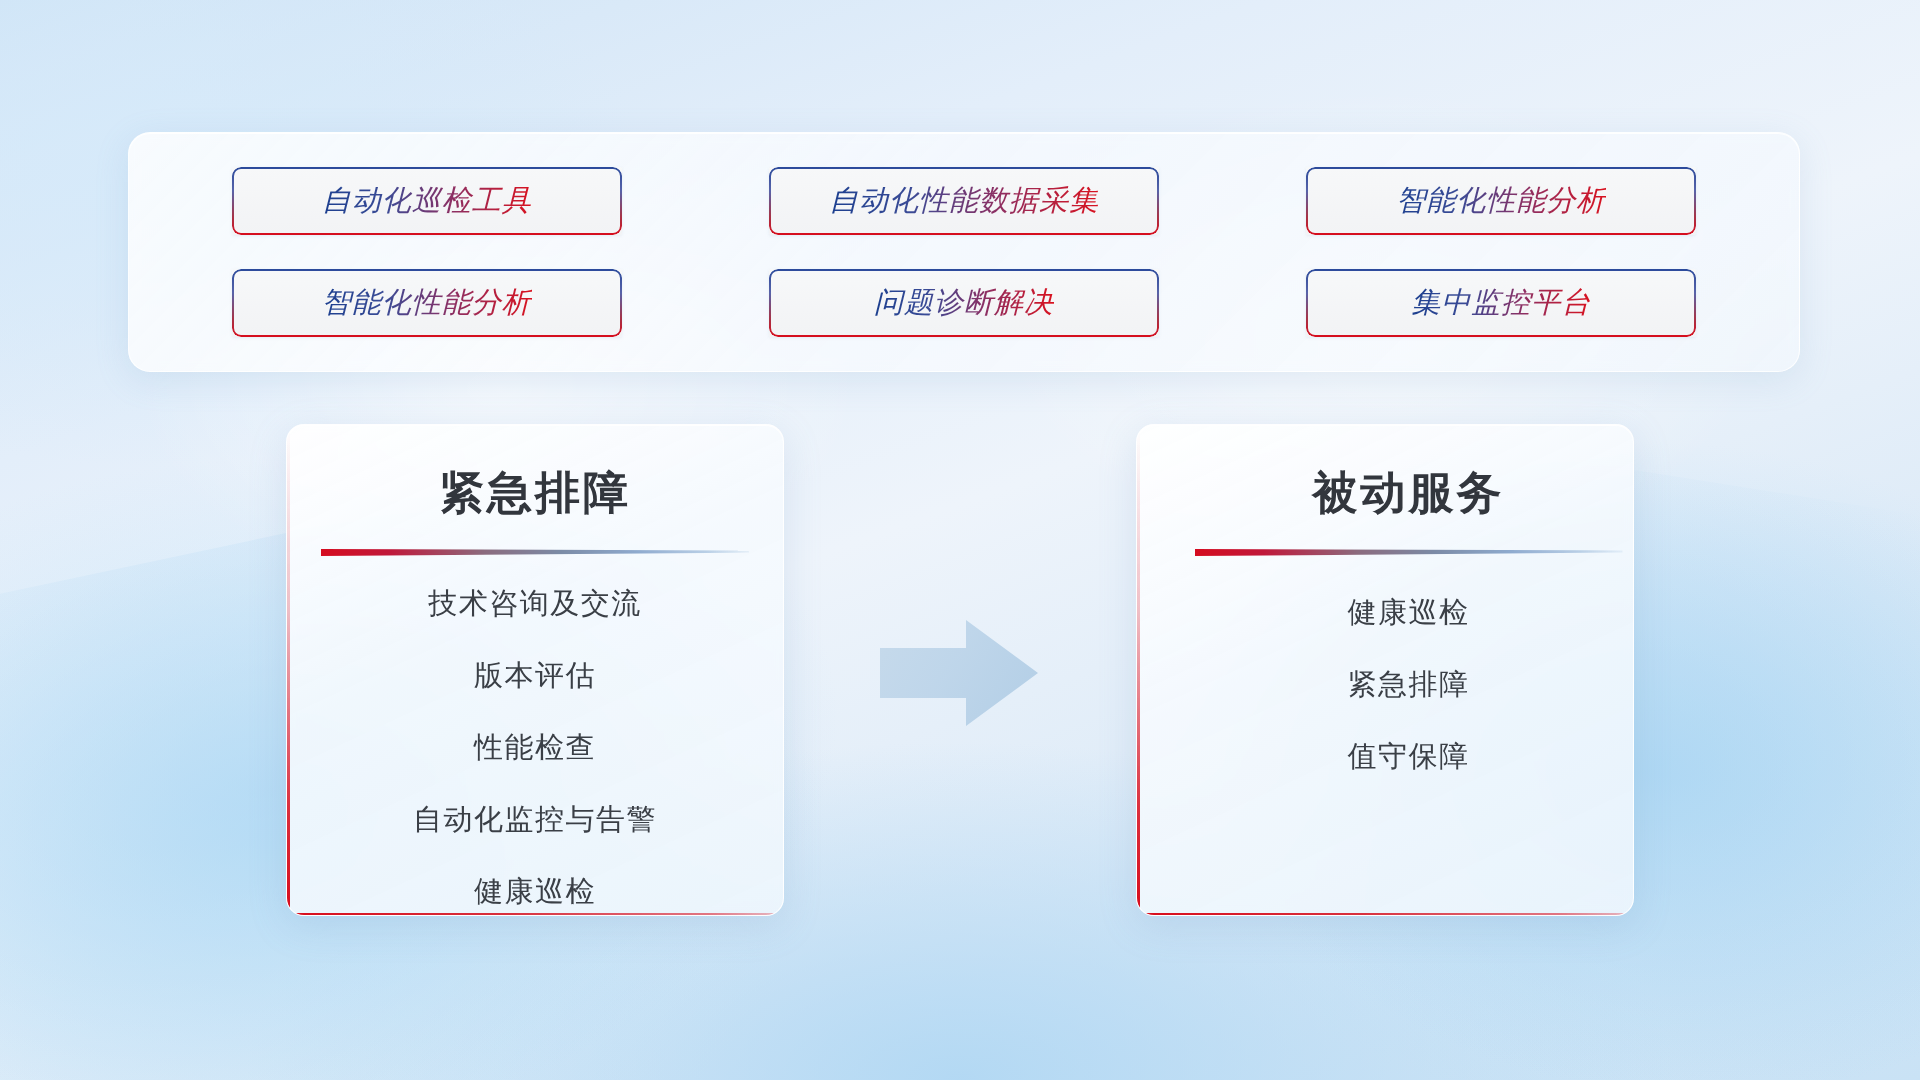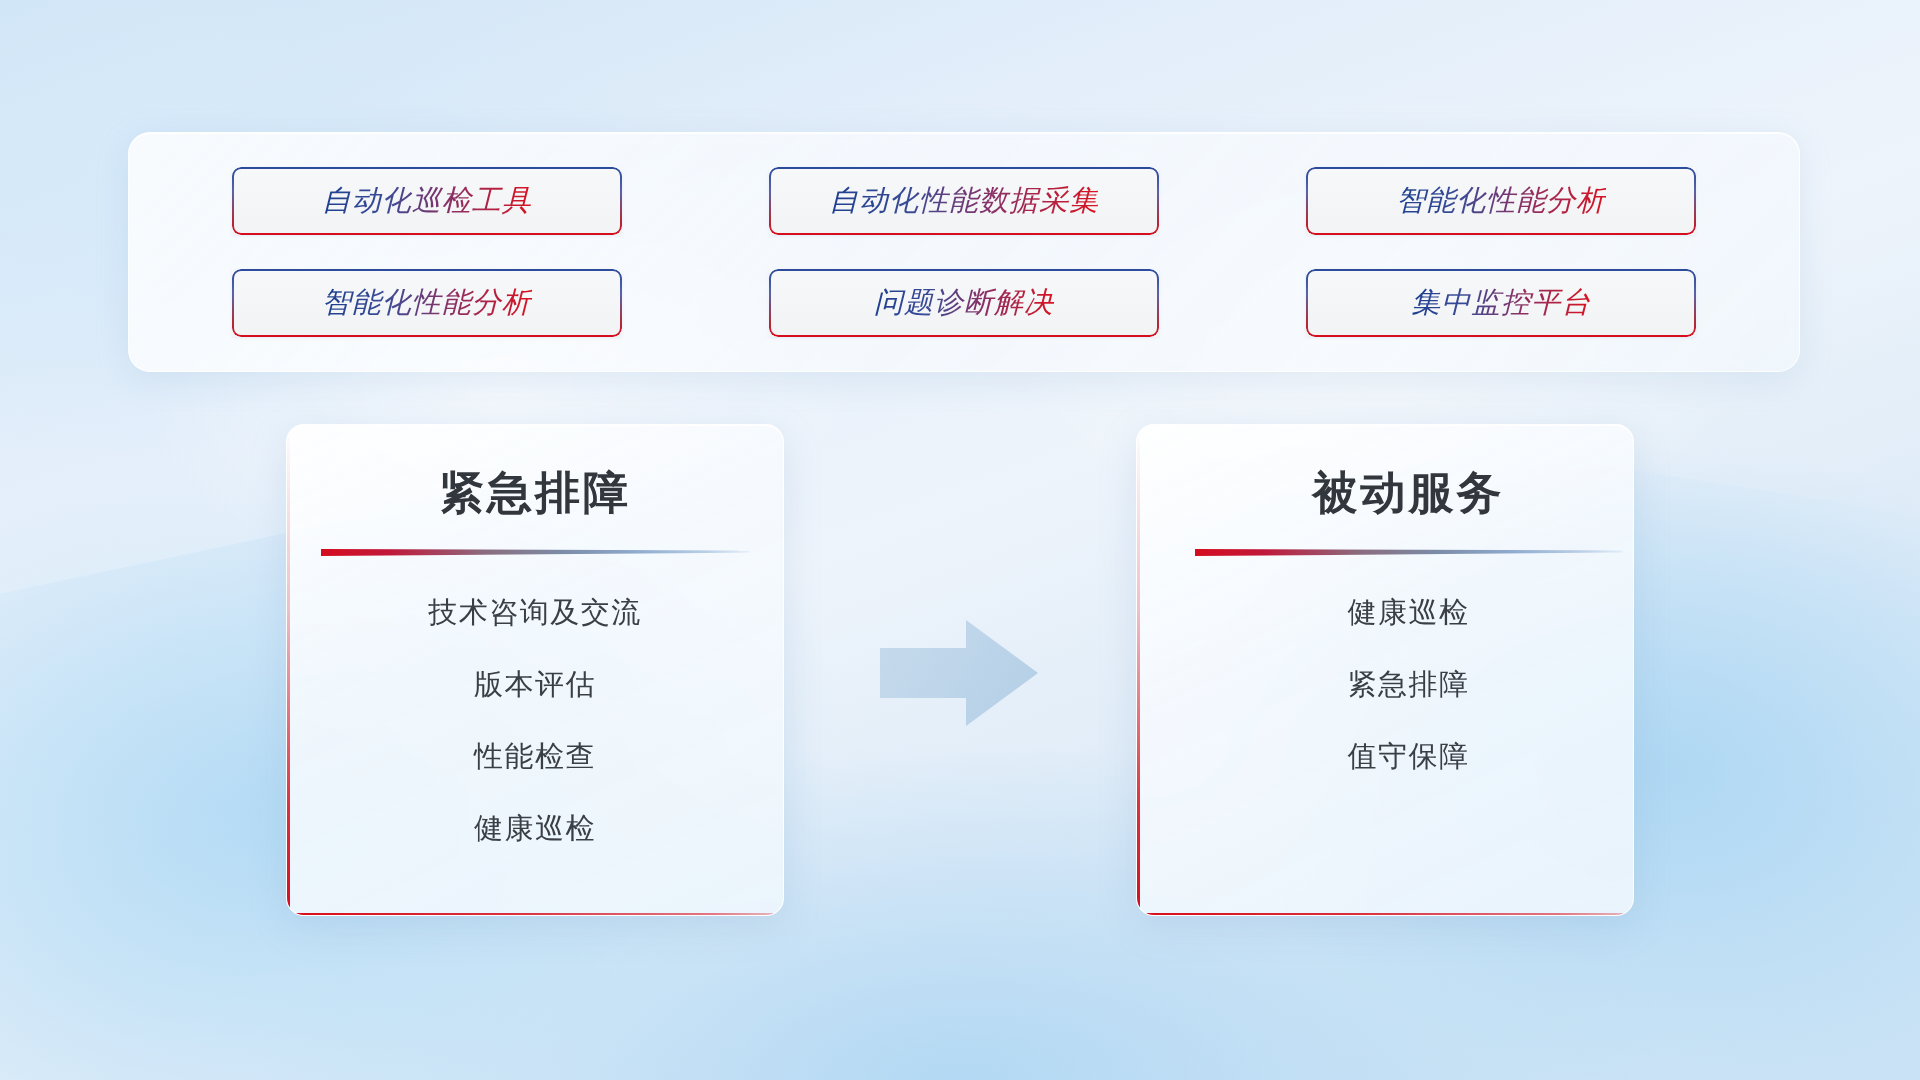--- a/index.html
+++ b/index.html
@@ -230,20 +230,21 @@
 
   <div class="card card-left">
     <div class="card-title">紧急排障</div>
     <div class="card-divider">
       <div class="bar"></div>
     </div>
     <div class="card-list">
       <div class="card-list-item">技术咨询及交流</div>
       <div class="card-list-item">版本评估</div>
       <div class="card-list-item">性能检查</div>
+      <div class="card-list-item">自动化监控与告警</div>
       <div class="card-list-item">健康巡检</div>
     </div>
   </div>
 
   <div class="flow-arrow">
     <svg viewBox="0 0 160 110" xmlns="http://www.w3.org/2000/svg" aria-hidden="true">
       <defs>
         <linearGradient id="arrowGrad" x1="0" y1="0" x2="1" y2="0.4">
           <stop offset="0%" stop-color="#c3d8ea" stop-opacity="0.92"></stop>
           <stop offset="55%" stop-color="#b9d2e8" stop-opacity="0.88"></stop>

